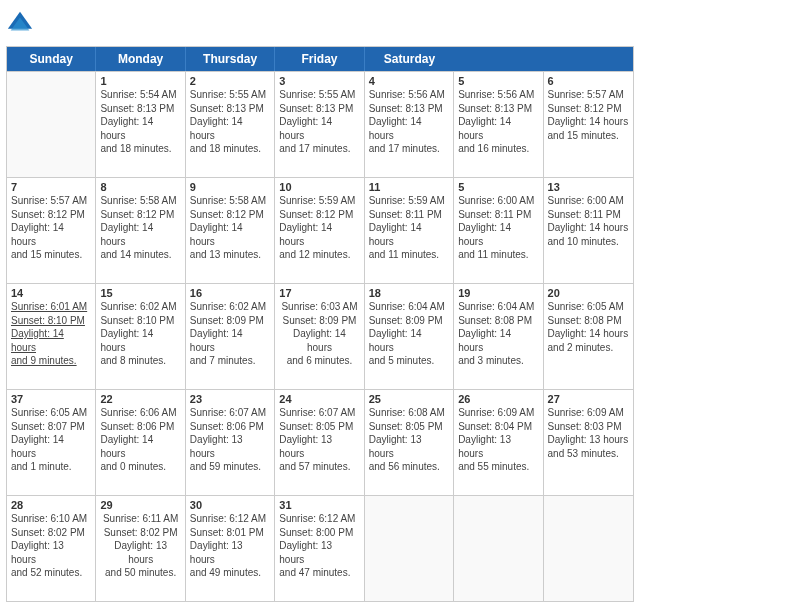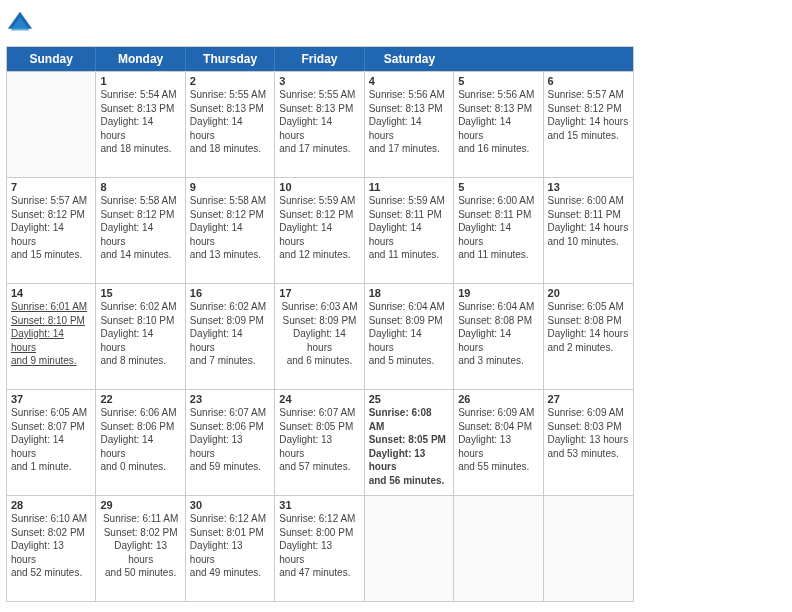--- a/index.html
+++ b/index.html
@@ -321,21 +321,21 @@
           </div>
           <div class="cal-cell">
             <div class="day-num">24</div>
             <div class="cell-info" style="white-space: pre-line;">Sunrise: 6:07 AM
 Sunset: 8:05 PM
 Daylight: 13 hours
 and 57 minutes.</div>
           </div>
           <div class="cal-cell">
             <div class="day-num">25</div>
-            <div class="cell-info" style="white-space: pre-line; font-weight: bold;">Sunrise: 6:08 AM
+            <div class="cell-info" style="white-space: pre-line;">Sunrise: 6:08 AM
 Sunset: 8:05 PM
 Daylight: 13 hours
 and 56 minutes.</div>
           </div>
           <div class="cal-cell">
             <div class="day-num">26</div>
             <div class="cell-info" style="white-space: pre-line;">Sunrise: 6:09 AM
 Sunset: 8:04 PM
 Daylight: 13 hours
 and 55 minutes.</div>

